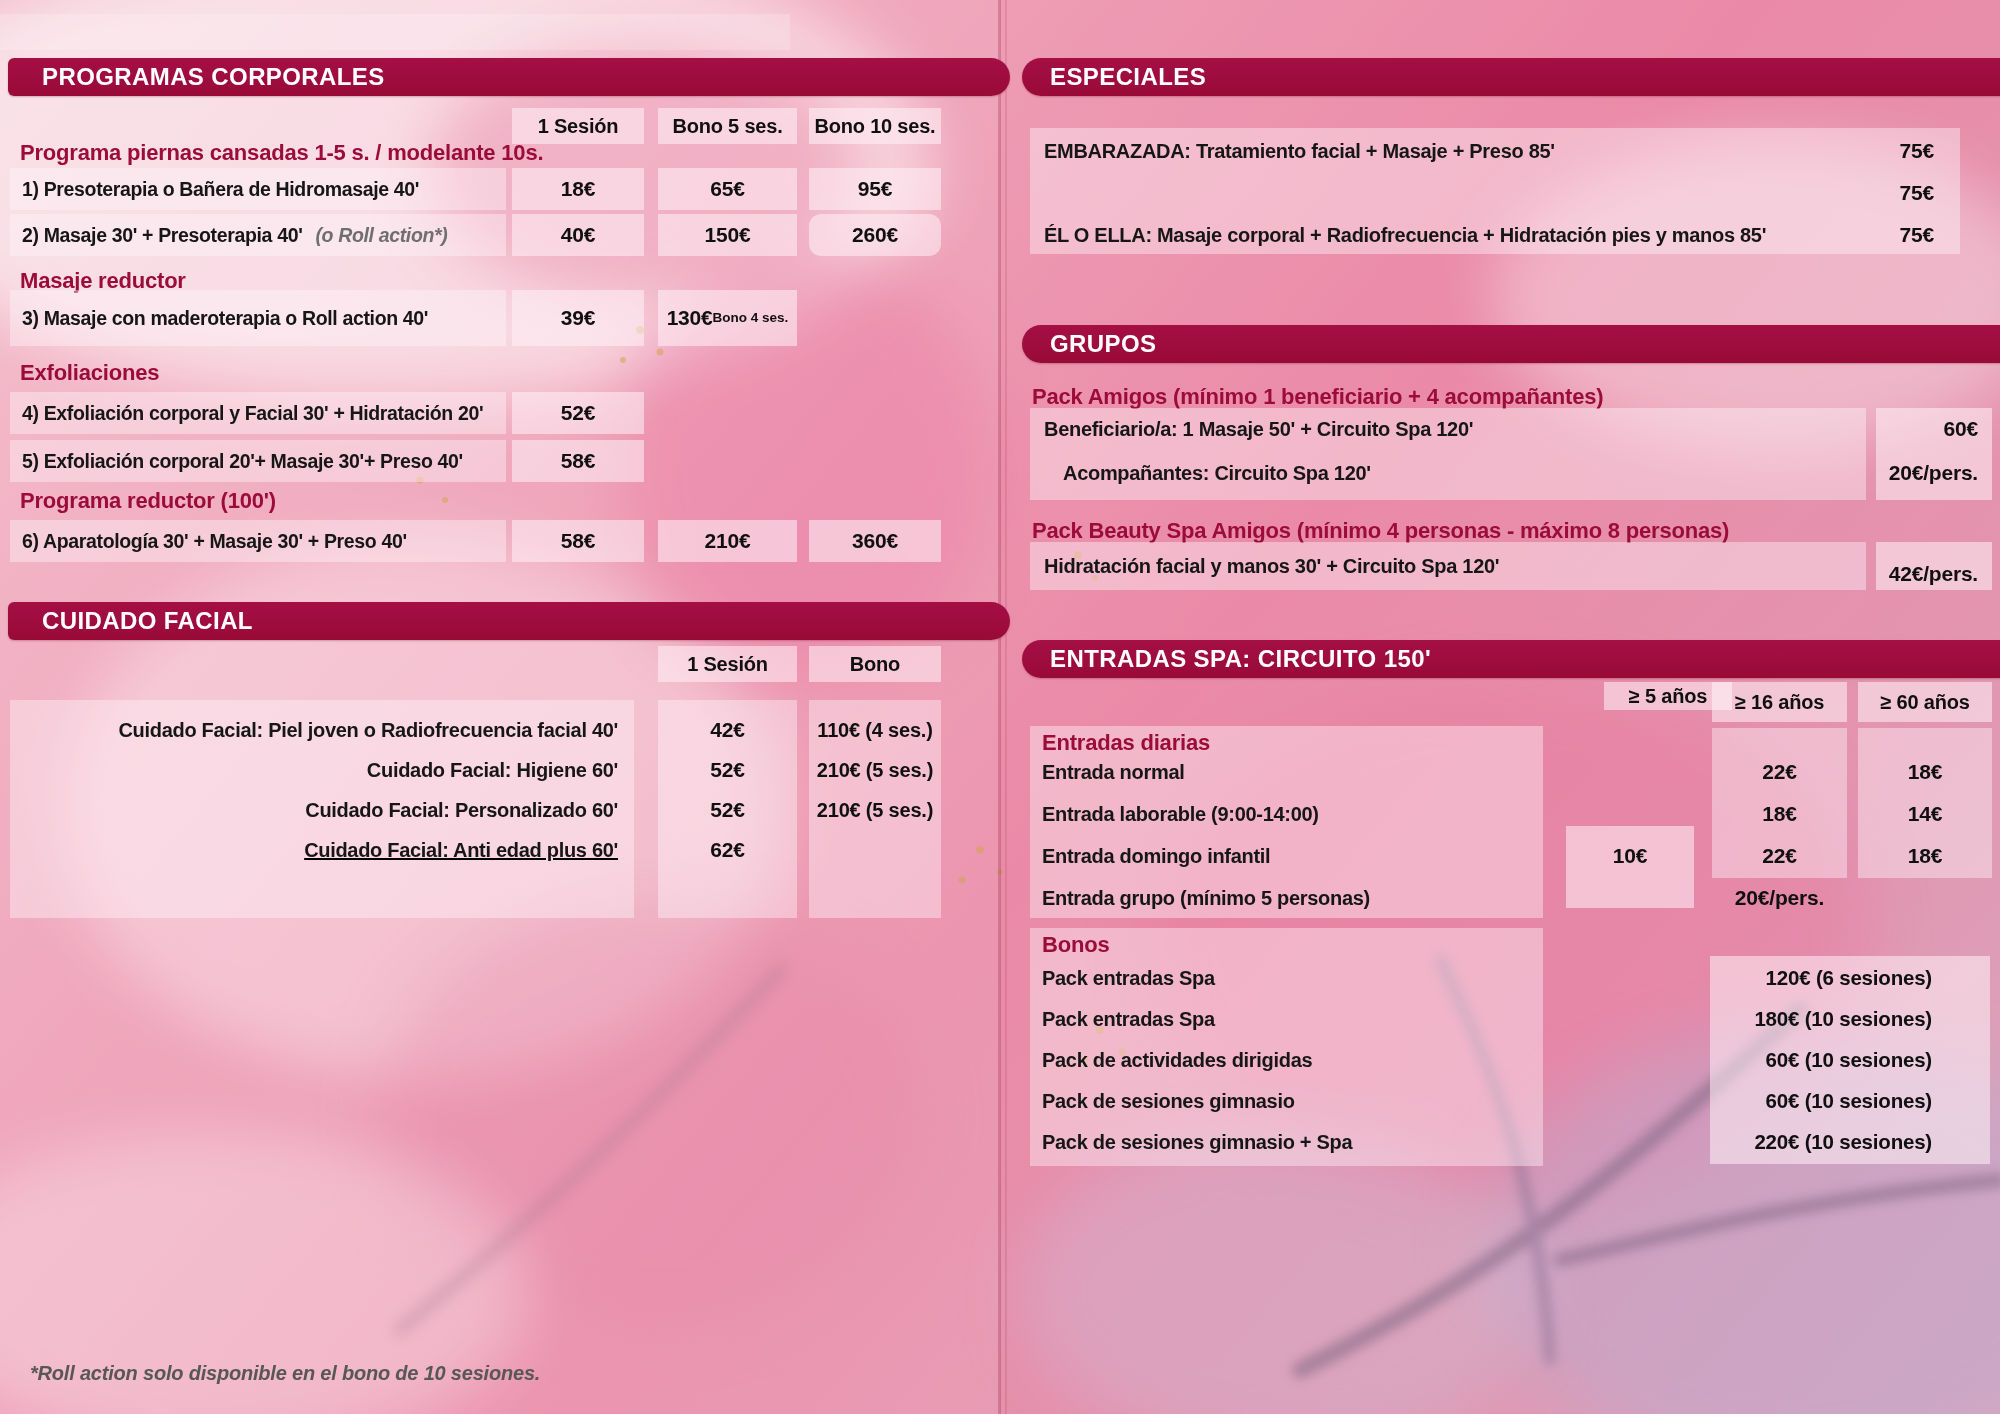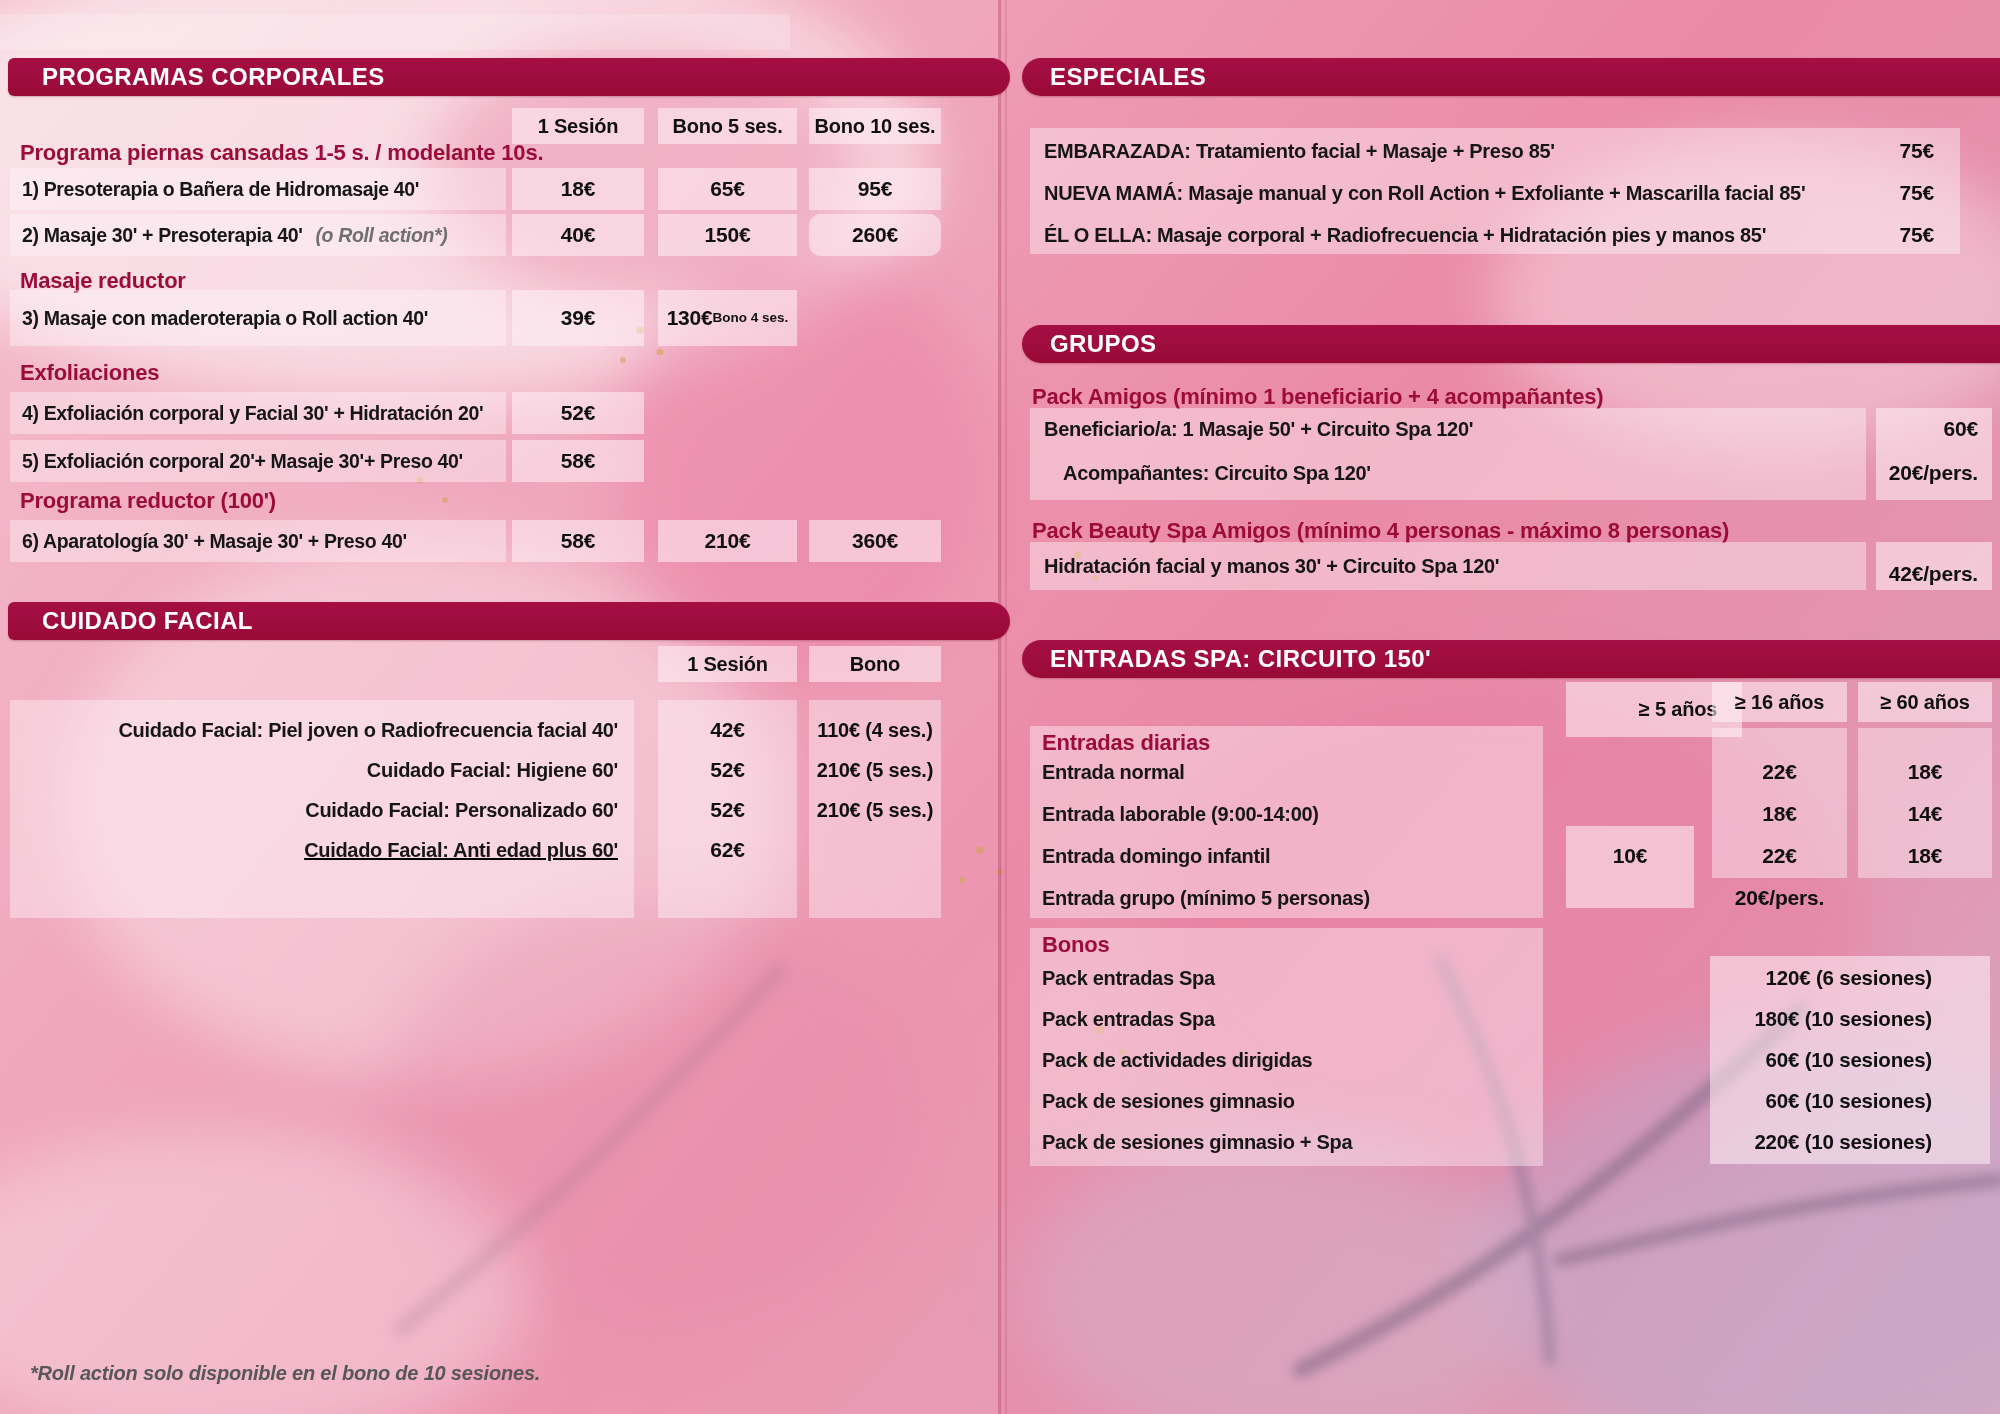--- a/index.html
+++ b/index.html
@@ -176,21 +176,20 @@
 
     <div class="abs bar bar-right" style="left:1022px;top:58px;width:978px;height:38px;">
       <span>ESPECIALES</span>
     </div>
     <div class="abs band" style="left:1030px;top:128px;width:930px;height:126px;"></div>
     <div class="abs vc" style="left:1030px;top:132px;width:930px;height:38px;">
       <span class="lbl20" style="padding-left:14px;">EMBARAZADA: Tratamiento facial + Masaje + Preso 85'</span>
       <span class="price" style="margin-left:auto;padding-right:26px;">75€</span>
     </div>
     <div class="abs vc" style="left:1030px;top:174px;width:930px;height:38px;">
-      <span class="lbl20" style="padding-left:14px;">NUEVA MAMÁ: Masaje manual y con Roll Action + Exfoliante + Mascarilla facial 85'</span>
       <span class="price" style="margin-left:auto;padding-right:26px;">75€</span>
     </div>
     <div class="abs vc" style="left:1030px;top:216px;width:930px;height:38px;">
       <span class="lbl20" style="padding-left:14px;">ÉL O ELLA: Masaje corporal + Radiofrecuencia + Hidratación pies y manos 85'</span>
       <span class="price" style="margin-left:auto;padding-right:26px;">75€</span>
     </div>
 
     <div class="abs bar bar-right" style="left:1022px;top:325px;width:978px;height:38px;">
       <span>GRUPOS</span>
     </div>
@@ -217,21 +216,21 @@
     <div class="abs vc" style="left:1030px;top:542px;width:836px;height:48px;">
       <span class="lbl20" style="padding-left:14px;">Hidratación facial y manos 30' + Circuito Spa 120'</span>
     </div>
     <div class="abs vr price" style="left:1876px;top:542px;width:102px;height:64px;">
         <span>42€/pers.</span>
       </div>
 
     <div class="abs bar bar-right" style="left:1022px;top:640px;width:978px;height:38px;">
       <span>ENTRADAS SPA: CIRCUITO 150'</span>
     </div>
-    <div class="abs cell cc colh" style="left:1566px;top:682px;width:128px;height:55px;padding-left:48px;">≥ 5 años</div>
+    <div class="abs cell cc colh" style="left:1604px;top:682px;width:128px;height:28px;">≥ 5 años</div>
     <div class="abs cell cc colh" style="left:1712px;top:682px;width:135px;height:40px;">≥ 16 años</div>
     <div class="abs cell cc colh" style="left:1858px;top:682px;width:134px;height:40px;">≥ 60 años</div>
 
     <div class="abs band" style="left:1030px;top:726px;width:513px;height:192px;"></div>
     <div class="abs band" style="left:1712px;top:728px;width:135px;height:150px;"></div>
     <div class="abs band" style="left:1858px;top:728px;width:134px;height:150px;"></div>
     <div class="abs cell" style="left:1566px;top:826px;width:128px;height:82px;"></div>
 
     <div class="abs ghead" style="left:1042px;top:730px;height:26px;">Entradas diarias</div>
 

